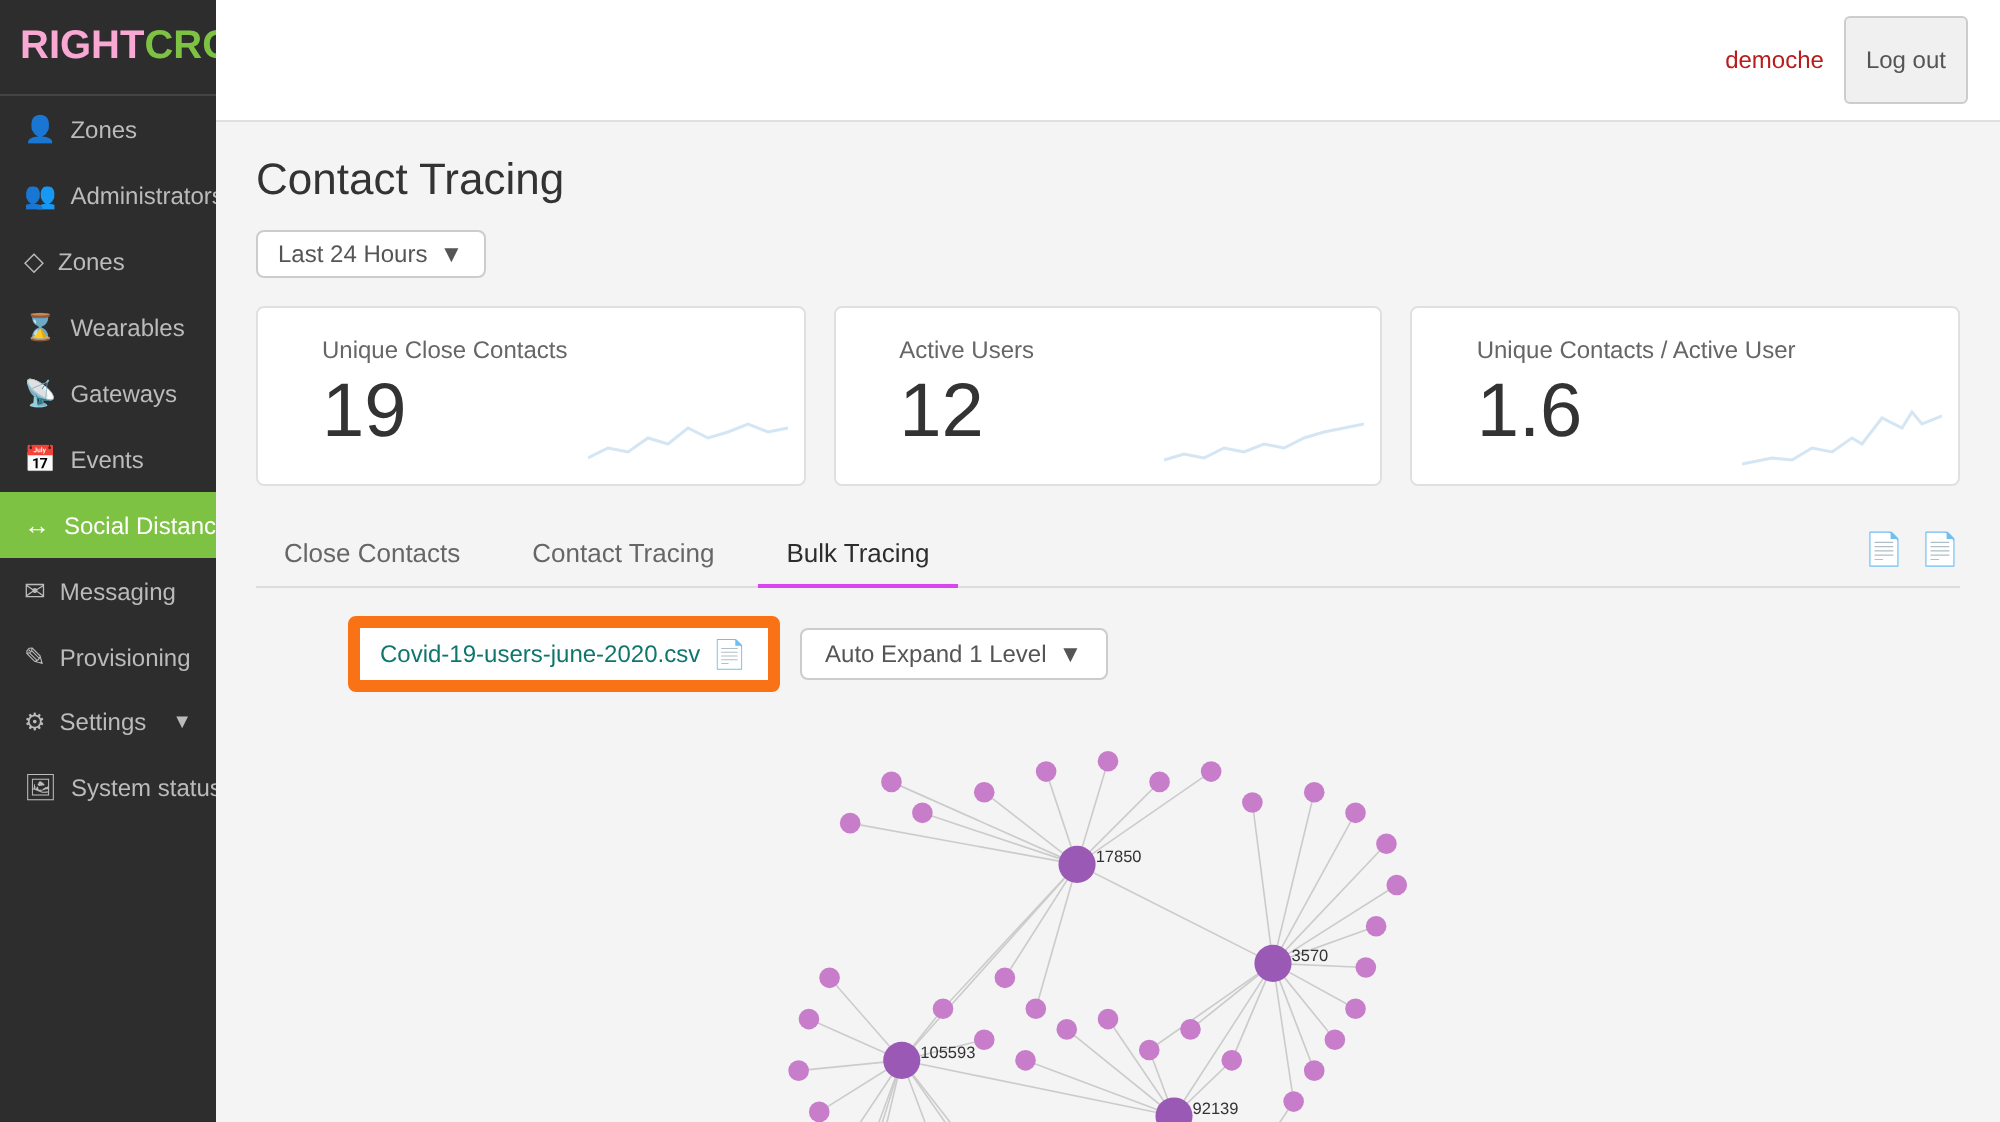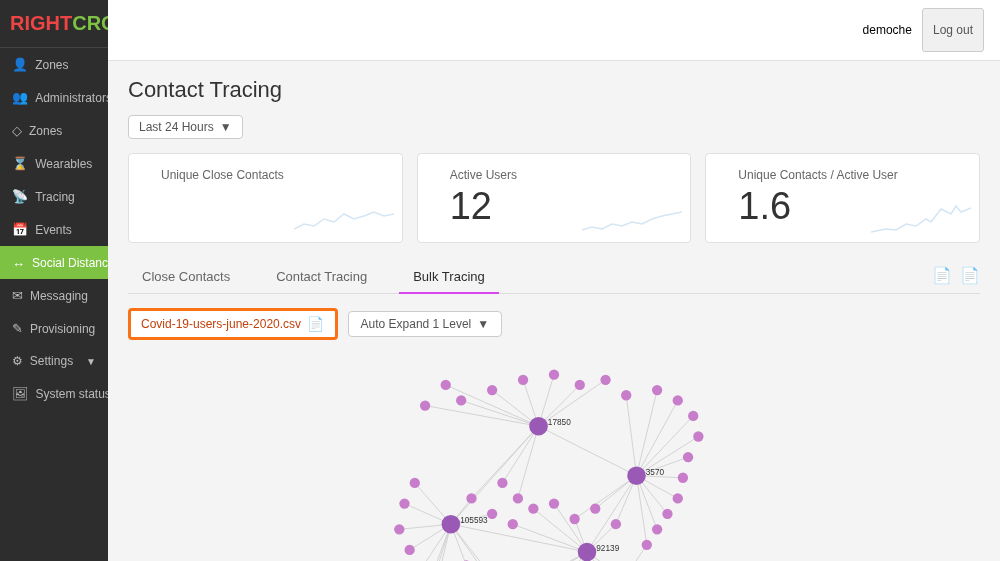--- a/index.html
+++ b/index.html
@@ -19,21 +19,21 @@
     #sidebar .logo-area {
       padding: 12px 10px;
       border-bottom: 1px solid #444;
     }
     .logo-text {
       font-size: 20px;
       font-weight: bold;
       color: #7dc243;
       letter-spacing: 0;
     }
-    .logo-text span { color: #ef4444; }
+    .logo-text span { color: #f9a8d4; }
     .nav-item {
       display: flex;
       align-items: center;
       gap: 7px;
       padding: 9px 12px;
       cursor: pointer;
       color: #bbb;
       font-size: 12px;
     }
     .nav-item.active { background: #7dc243; color: #fff; }
@@ -58,21 +58,21 @@
     }
     #topbar {
       background: #fff;
       border-bottom: 1px solid #e0e0e0;
       padding: 8px 16px;
       display: flex;
       align-items: center;
       justify-content: flex-end;
       gap: 10px;
     }
-    .topbar-user { font-size: 12px; color: #000000; }
+    .topbar-user { font-size: 12px; color: #b91c1c; }
     .topbar-logout {
       font-size: 12px;
       color: #555;
       background: #f0f0f0;
       border: 1px solid #ccc;
       padding: 14px 10px;
       border-radius: 3px;
       cursor: pointer;
     }
 
@@ -144,21 +144,21 @@
     }
 
     
     .tabs-bar {
       display: flex;
       align-items: center;
       border-bottom: 1px solid #ddd;
       margin-bottom: 14px;
       justify-content: space-between;
     }
-    .tabs-left { display: flex; gap: 18px; }
+    .tabs-left { display: flex; gap: 8px; }
     .tab {
       padding: 8px 14px;
       font-size: 13px;
       color: #666;
       cursor: pointer;
       border-bottom: 2px solid transparent;
       margin-bottom: -1px;
     }
     .tab.active { color: #2d2d2d; border-bottom: 2px solid #d946ef; font-weight: 500; }
     .tabs-right { display: flex; gap: 8px; padding-bottom: 4px; }
@@ -169,26 +169,27 @@
       display: flex;
       gap: 10px;
       margin-bottom: 14px;
       align-items: center;
     }
     .file-input-display {
       display: flex;
       align-items: center;
       gap: 6px;
       background: #fff;
-      border: 3px solid #f97316;
+      border: 6px solid #f97316;
       border-radius: 4px;
       padding: 5px 10px;
       font-size: 12px;
-      color: #c2410c;
-      cursor: pointer;
+      color: #0f766e;
+      cursor: pointer;
+      margin-left: 46px;
     }
     .expand-select {
       display: inline-flex;
       align-items: flex-start;
       gap: 6px;
       background: #fff;
       border: 1px solid #ccc;
       border-radius: 4px;
       padding: 5px 12px;
       font-size: 12px;
@@ -230,21 +231,21 @@
     <div class="nav-item">
       <span class="nav-icon">◇</span>
       <span class="nav-label">Zones</span>
     </div>
     <div class="nav-item">
       <span class="nav-icon">⌛</span>
       <span class="nav-label">Wearables</span>
     </div>
     <div class="nav-item">
       <span class="nav-icon">📡</span>
-      <span class="nav-label">Tracing</span>
+      <span class="nav-label">Gateways</span>
     </div>
     <div class="nav-item">
       <span class="nav-icon">📅</span>
       <span class="nav-label">Events</span>
     </div>
     <div class="nav-item active">
       <span class="nav-icon">↔</span>
       <span class="nav-label">Social Distancing</span>
     </div>
     <div class="nav-item">
@@ -283,20 +284,21 @@
       <div class="filter-select">
         <span>Last 24 Hours</span>
         <span>▼</span>
       </div>
     </div>
 
     <div class="stat-cards">
 
       <div class="stat-card">
         <div class="stat-card-title">Unique Close Contacts</div>
+        <div class="stat-card-value">19</div>
         <svg class="stat-card-sparkline" viewBox="0 0 100 40">
           <polyline fill="none" stroke="#aacce8" stroke-width="1.5" points="0,35 10,30 20,32 30,25 40,28 50,20 60,25 70,22 80,18 90,22 100,20"></polyline>
         </svg>
       </div>
 
       <div class="stat-card">
         <div class="stat-card-title">Active Users</div>
         <div class="stat-card-value">12</div>
         <svg class="stat-card-sparkline" viewBox="0 0 100 40">
           <polyline fill="none" stroke="#aacce8" stroke-width="1.5" points="0,36 10,33 20,35 30,30 40,32 50,28 60,30 70,25 80,22 90,20 100,18"></polyline>

